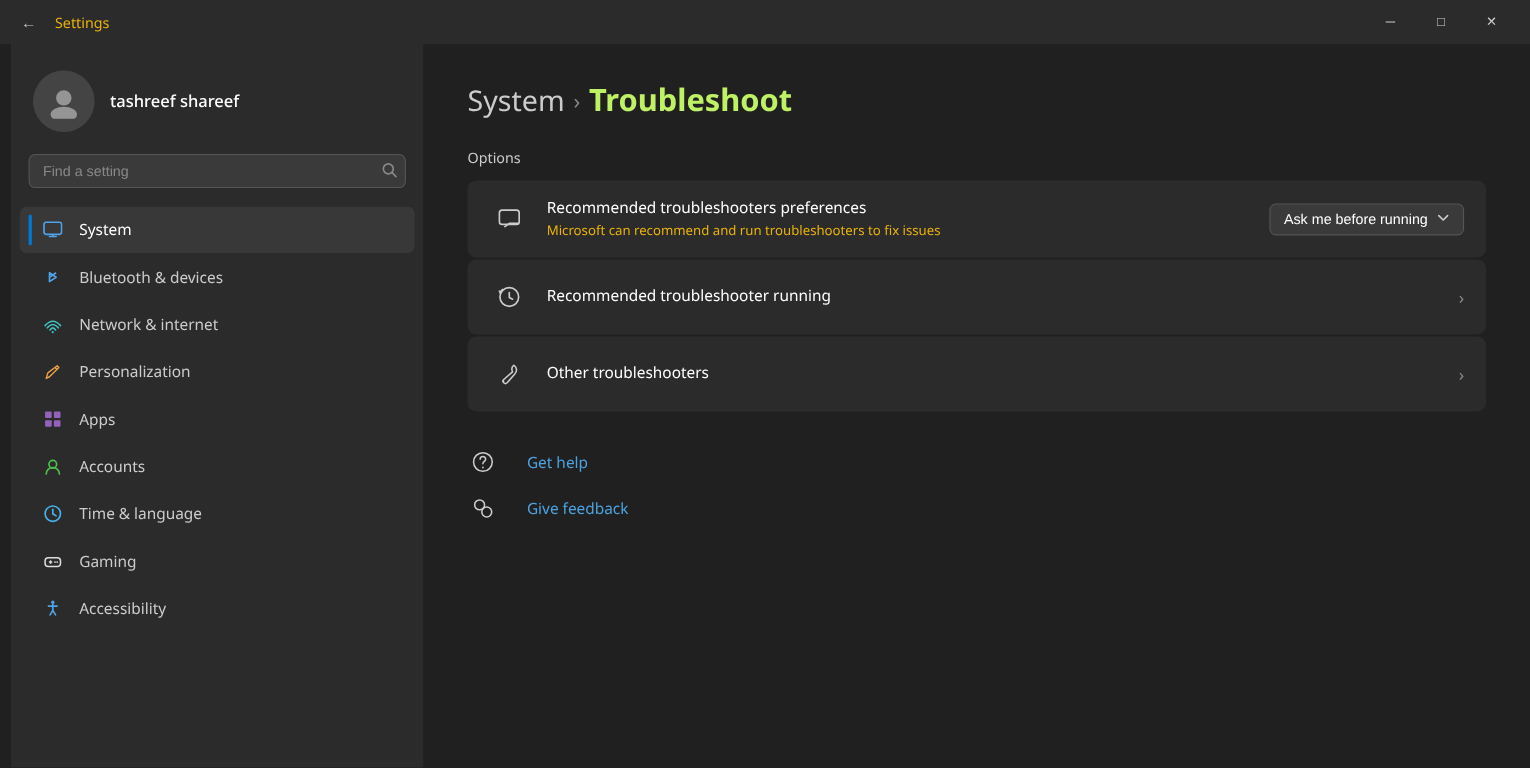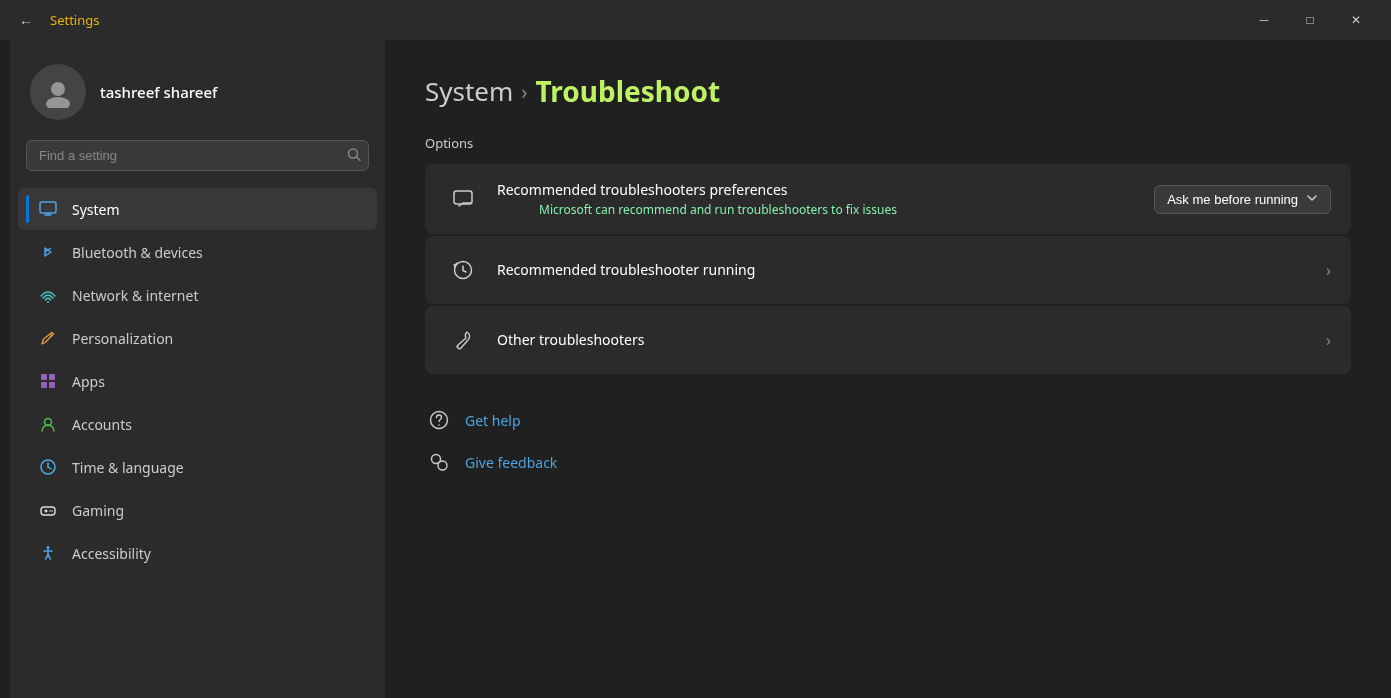--- a/index.html
+++ b/index.html
@@ -241,22 +241,21 @@
     .option-text {
       flex: 1;
     }
     .option-title {
       font-size: 14px;
       color: #fff;
       margin-bottom: 2px;
     }
     .option-desc {
       font-size: 12px;
-      color: #86efac;
-      margin-left: 42px;
+      color: #eab308;
     }
 
     .option-control {
       display: flex;
       align-items: center;
       gap: 8px;
     }
 
     .dropdown-btn {
       background: #3a3a3a;
@@ -278,21 +277,21 @@
 
     
     .help-links {
       display: flex;
       flex-direction: column;
       gap: 14px;
     }
     .help-link-item {
       display: flex;
       align-items: center;
-      gap: 12px;
+      gap: 26px;
       cursor: pointer;
     }
     .help-link-icon {
       width: 28px;
       height: 28px;
       display: flex;
       align-items: center;
       justify-content: center;
       color: #ccc;
       font-size: 18px;

